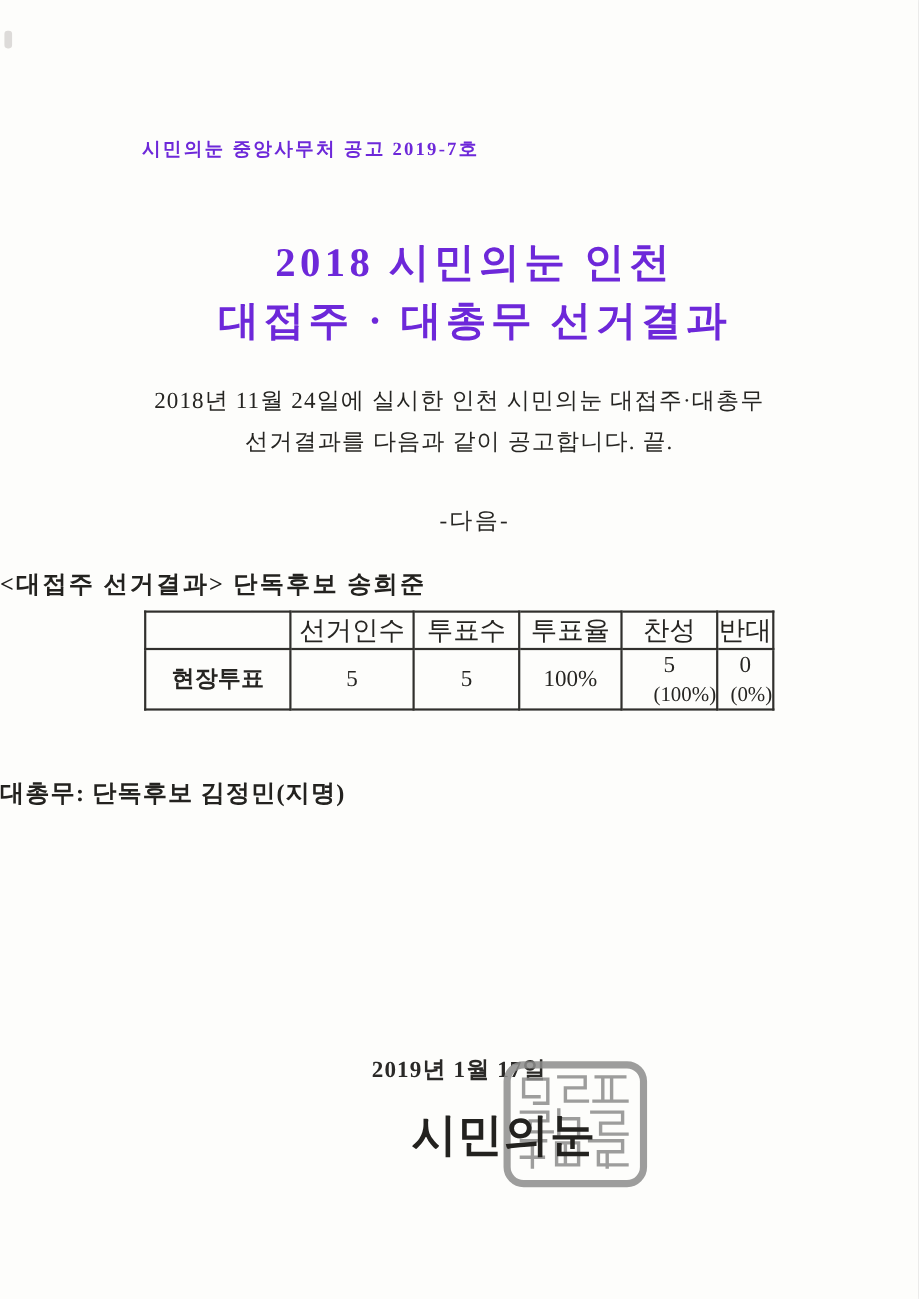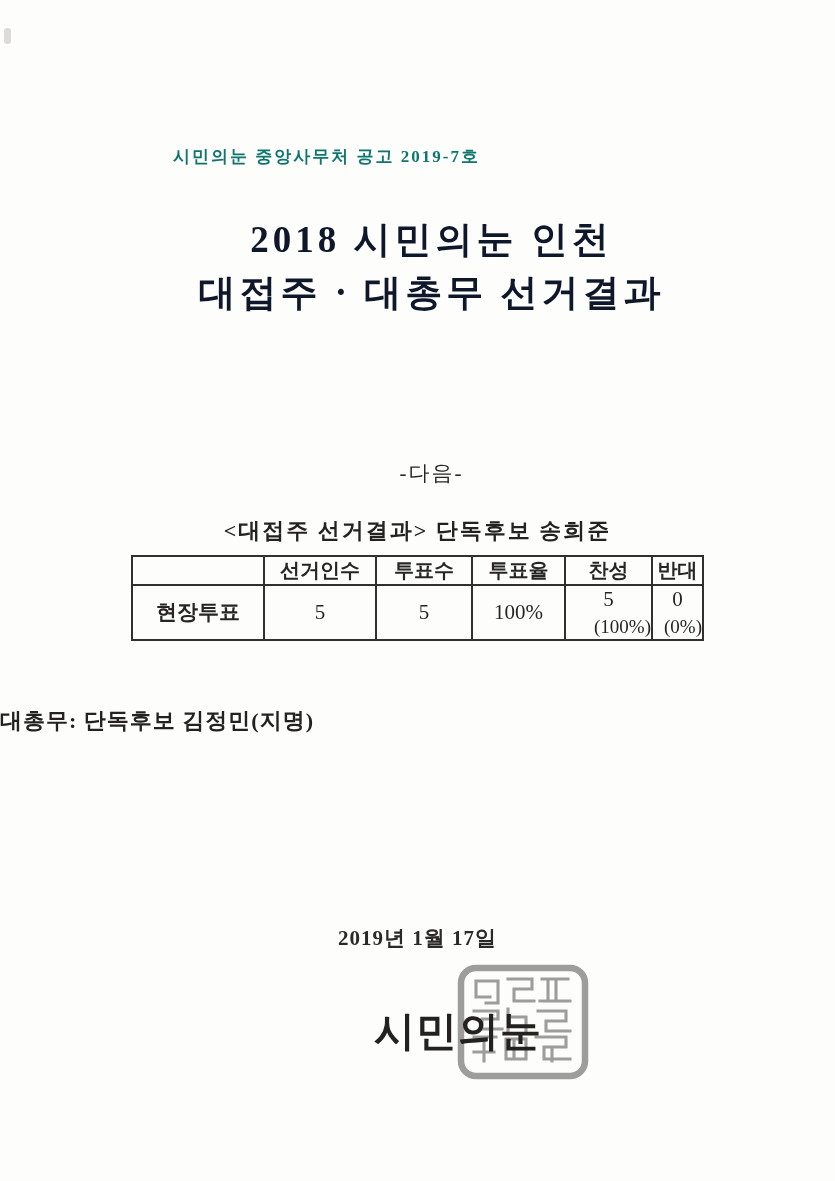--- a/index.html
+++ b/index.html
@@ -17,37 +17,36 @@
   }
   .speck {
     position: absolute;
     left: 4px; top: 28px;
     width: 7px; height: 16px;
     background: rgba(110,100,95,0.22);
     border-radius: 3px;
   }
   .doc-number {
     position: absolute;
-    left: 129px; top: 145px;
+    left: 129px; top: 124px;
     font-size: 17px;
     letter-spacing: 2px;
     font-weight: bold;
-    color: #0f766e;
-    margin-left: 44px;
+    color: #6d28d9;
   }
   .title {
     position: absolute;
     left: 0; top: 214px;
     width: 100%;
     text-align: center;
     font-size: 37px;
     font-weight: bold;
     letter-spacing: 4px;
     line-height: 1.42;
-    color: #0f172a;
+    color: #6d28d9;
     padding-left: 28px;
   }
   .body-text {
     position: absolute;
     left: 0; top: 346px;
     width: 100%;
     text-align: center;
     font-size: 21px;
     line-height: 1.78;
     letter-spacing: 1px;
@@ -60,21 +59,21 @@
     text-align: center;
     font-size: 21px;
     letter-spacing: 2px;
     color: #262522;
     padding-left: 28px;
   }
   .table-caption {
     position: absolute;
     left: 0; top: 516px;
     width: 100%;
-    text-align: center;
+    text-align: left;
     font-size: 22px;
     font-weight: bold;
     letter-spacing: 2px;
     color: #23221f;
   }
   table.results {
     position: absolute;
     left: 131px; top: 555px;
     width: 571px;
     border-collapse: collapse;
@@ -83,42 +82,42 @@
   }
   table.results th, table.results td {
     border: 2px solid #31302d;
     text-align: center;
     vertical-align: middle;
     padding: 0;
     color: #262522;
   }
   table.results th {
     height: 26px;
-    font-size: 20px;
-    font-weight: bold;
+    font-size: 24px;
+    font-weight: normal;
   }
   table.results td { font-size: 21px; font-weight: normal; }
   table.results tr.r1 td { height: 48px; }
   table.results tr.r2 td { height: 53px; }
   table.results td.rowlabel { font-weight: bold; }
   .twoline { display: flex; flex-direction: column; justify-content: center; line-height: 1.32; }
   .twoline .pct { font-size: 19px; text-align: right; }
   .note-secretary {
     position: absolute;
     left: 0; top: 706px;
     width: 100%;
     text-align: left;
     font-size: 22px;
     font-weight: bold;
     letter-spacing: 1px;
     color: #23221f;
   }
   .sign-date {
     position: absolute;
-    left: 0; top: 924px;
+    left: 0; top: 958px;
     width: 100%;
     text-align: center;
     font-size: 21px;
     font-weight: bold;
     letter-spacing: 1px;
     color: #2a2927;
   }
   .seal-stamp {
     position: absolute;
     left: 456px; top: 963px;
@@ -141,20 +140,24 @@
 
   <div class="speck"></div>
 
   <div class="doc-number">시민의눈 중앙사무처 공고 2019-7호</div>
 
   <div class="title">
     <span>2018 시민의눈 인천</span><br>
     <span>대접주 · 대총무 선거결과</span>
   </div>
 
+  <div class="body-text">
+    <span>2018년 11월 24일에 실시한 인천 시민의눈 대접주·대총무</span><br>
+    <span>선거결과를 다음과 같이 공고합니다. 끝.</span>
+  </div>
 
   <div class="divider-next">-다음-</div>
 
   <div class="table-caption">&lt;대접주 선거결과&gt; 단독후보 송희준</div>
 
   <table class="results">
     <colgroup>
       <col style="width:132px">
       <col style="width:112px">
       <col style="width:96px">

